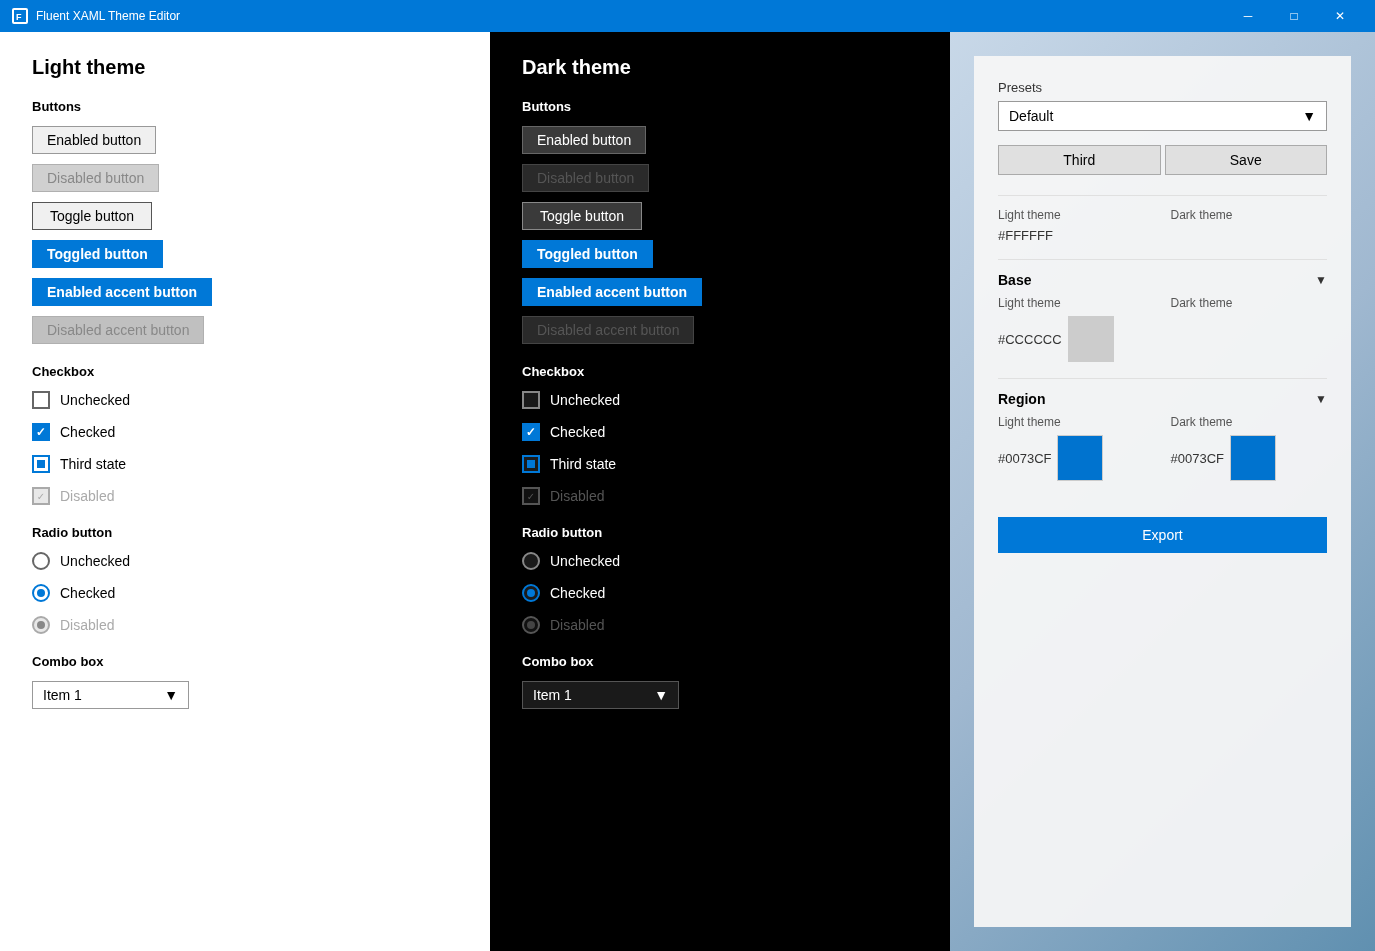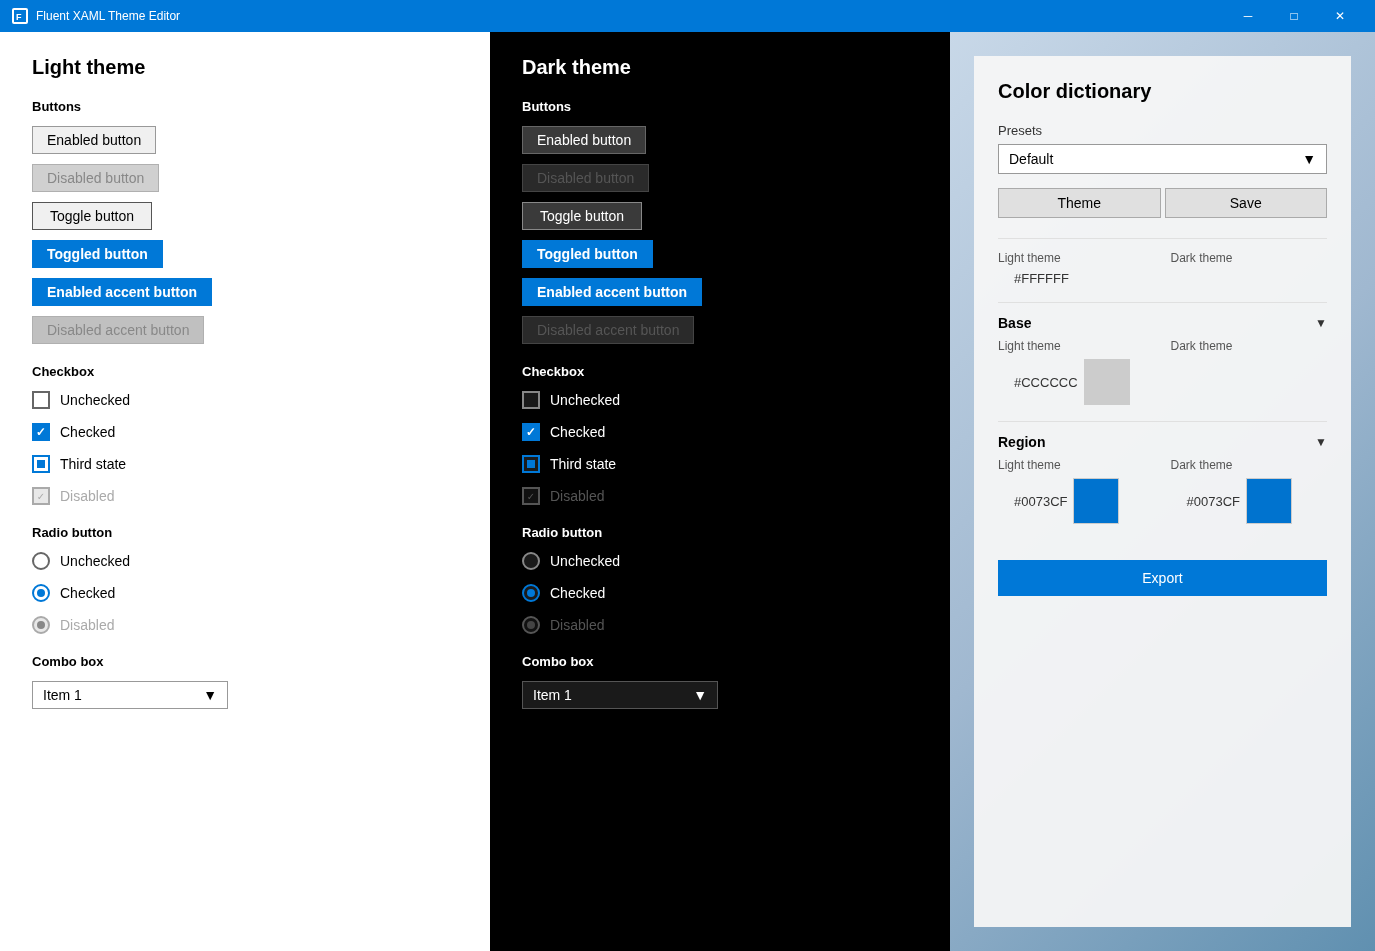--- a/index.html
+++ b/index.html
@@ -115,21 +115,21 @@
     .radio-light-disabled { border-color: #aaa; background: #e8e8e8; }
     .radio-dark { border-color: #888; background: #1a1a1a; }
     .radio-dark-checked { border-color: #0078d7; background: #1a1a1a; }
     .radio-dark-disabled { border-color: #555; background: #111; }
     .radio-dot { width: 8px; height: 8px; border-radius: 50%; background: #0078d7; }
     .radio-dot-disabled { width: 8px; height: 8px; border-radius: 50%; background: #888; }
 
     
     .combo-box {
       display: flex; align-items: center; justify-content: space-between;
-      padding: 5px 10px; border: 1px solid; width: 196px; cursor: pointer;
+      padding: 5px 10px; border: 1px solid; width: 157px; cursor: pointer;
     }
     .combo-light { background: white; border-color: #999; color: #000; }
     .combo-dark { background: #1a1a1a; border-color: #555; color: white; }
 
     
     .color-dict-title { font-size: 20px; font-weight: 600; margin-bottom: 20px; color: #000; }
     .presets-label { font-size: 13px; color: #333; margin-bottom: 6px; }
     .preset-select {
       width: 100%; padding: 6px 10px; border: 1px solid #999; background: white;
       display: flex; align-items: center; justify-content: space-between; cursor: pointer;
@@ -140,21 +140,21 @@
       flex: 1; padding: 6px 10px; background: #e0e0e0; border: 1px solid #aaa;
       cursor: pointer; text-align: center; font-size: 14px;
     }
 
     .region-section { margin-bottom: 16px; }
     .region-title { font-size: 14px; font-weight: 600; margin-bottom: 8px; color: #000; }
     .theme-cols { display: flex; gap: 16px; align-items: flex-start; }
     .theme-col { flex: 1; }
     .theme-col-label { font-size: 12px; color: #555; margin-bottom: 6px; }
     .color-input-row { display: flex; align-items: center; gap: 6px; }
-    .color-text { font-size: 13px; color: #333; margin-left: 16px; }
+    .color-text { font-size: 13px; color: #333; }
     .color-swatch { width: 46px; height: 46px; border: 1px solid #ccc; flex-shrink: 0; }
 
     .section-header { display: flex; justify-content: space-between; align-items: center; margin-bottom: 8px; }
     .section-header-title { font-size: 14px; font-weight: 600; color: #000; }
     .chevron { font-size: 12px; color: #333; cursor: pointer; }
 
     .export-btn {
       width: 100%; padding: 10px; background: #0078d7; color: white;
       border: none; font-size: 14px; cursor: pointer; text-align: center;
       margin-top: 20px;
@@ -307,30 +307,29 @@
 
     <div class="section-title">Combo box</div>
     <div class="combo-box combo-dark">
       <span>Item 1</span>
       <span>▼</span>
     </div>
   </div>
 
   <div class="color-panel">
     <div class="color-panel-inner">
-      <div class="color-dict-title">Color dictionary</div>
 
       <div class="presets-label">Presets</div>
       <div class="preset-select">
         <span>Default</span>
         <span>▼</span>
       </div>
 
       <div class="btn-row">
-        <button class="btn-load-save">Theme</button>
+        <button class="btn-load-save">Third</button>
         <button class="btn-load-save">Save</button>
       </div>
 
       <hr class="divider">
 
       
       <div class="region-section">
         <div class="theme-cols">
           <div class="theme-col">
             <div class="theme-col-label">Light theme</div>

